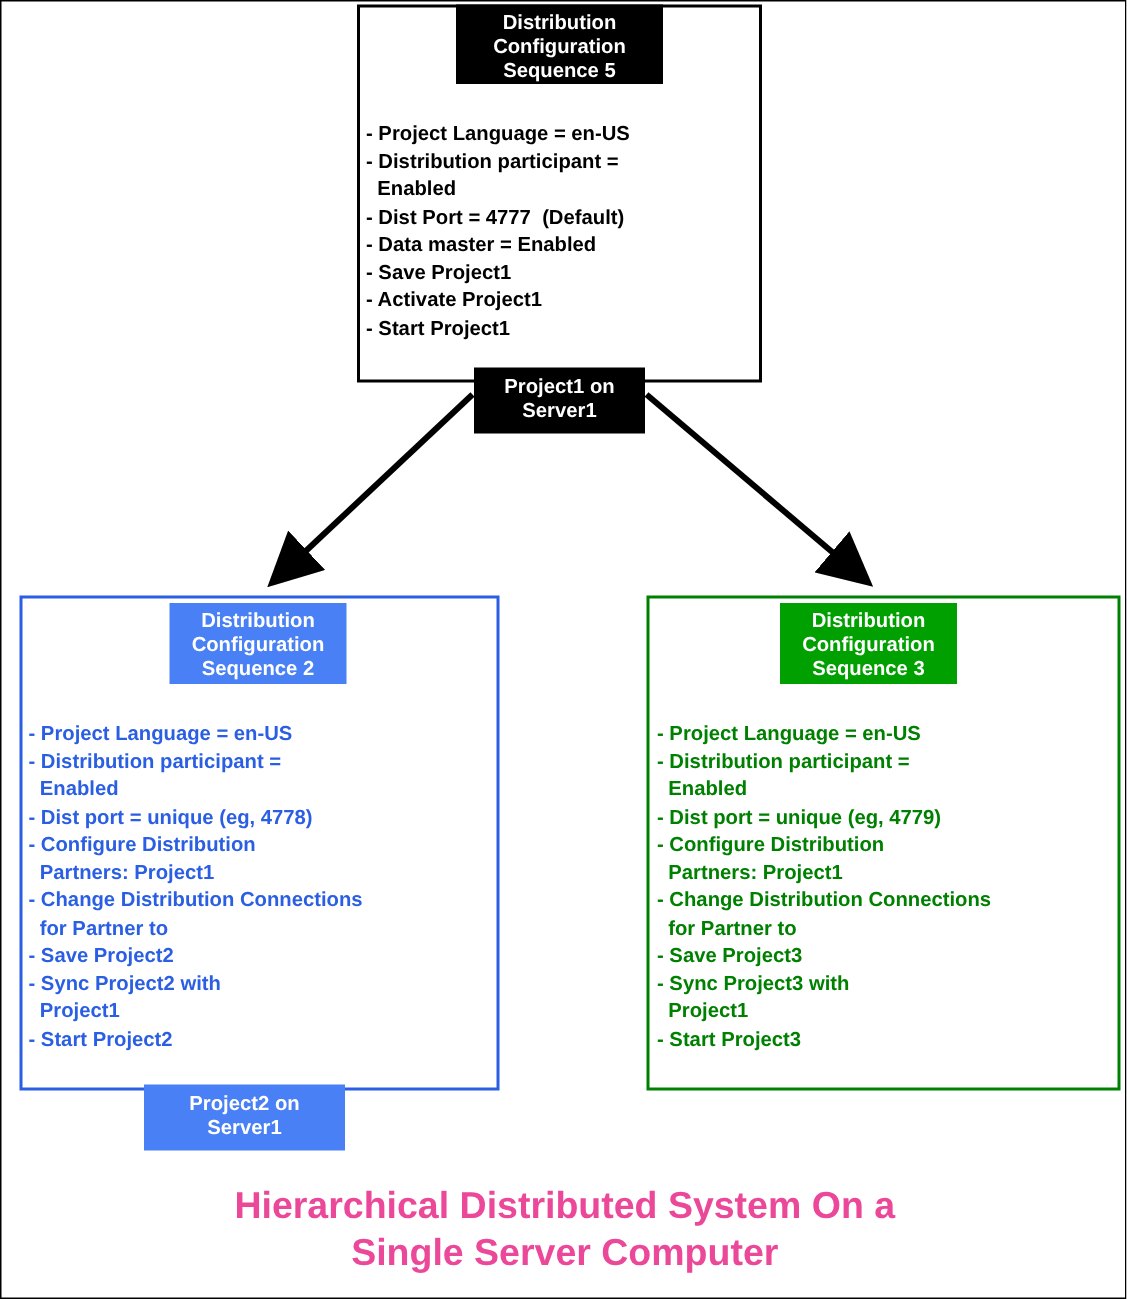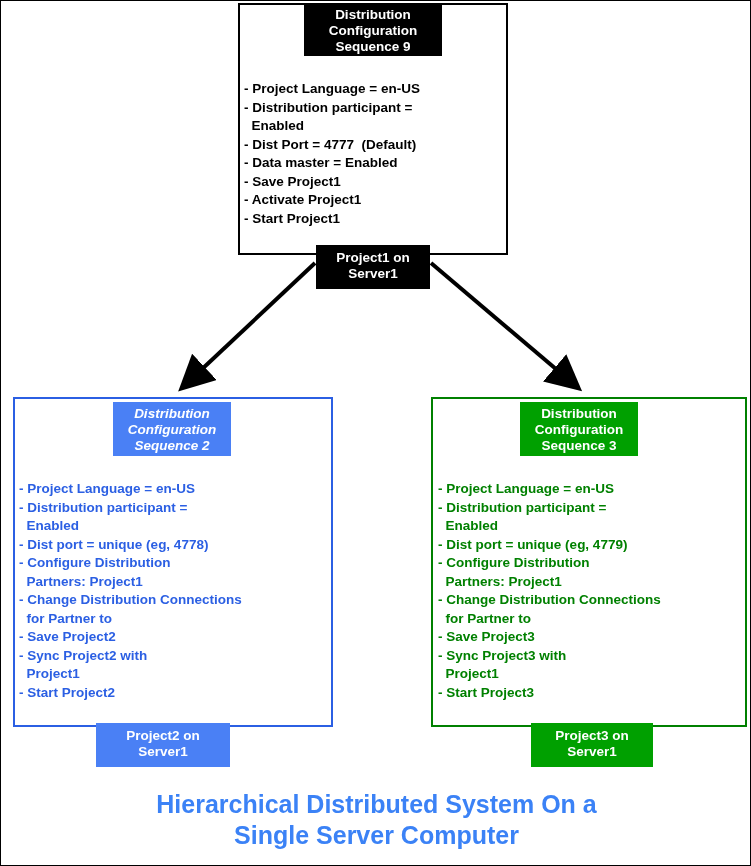--- a/index.html
+++ b/index.html
@@ -71,21 +71,20 @@
     width: 138px;
     height: 53px;
     background: #000000;
   }
   .hdr-left {
     left: 112px;
     top: 401px;
     width: 118px;
     height: 54px;
     background: #4a80f5;
-    font-style: italic;
   }
   .hdr-right {
     left: 519px;
     top: 401px;
     width: 118px;
     height: 54px;
     background: #00a000;
   }
 
   
@@ -145,21 +144,21 @@
     background: #00a000;
   }
 
   
   .caption {
     position: absolute;
     left: 0;
     top: 788px;
     width: 751px;
     text-align: center;
-    color: #3b82f6;
+    color: #ec4899;
     font-weight: bold;
     font-size: 25px;
     line-height: 31px;
     white-space: pre;
   }
 </style>
 </head>
 <body>
 
 <div id="canvas">
@@ -172,21 +171,21 @@
     </defs>
     <line x1="314" y1="262" x2="183" y2="385" stroke="#000000" stroke-width="4" marker-end="url(#ah)"></line>
     <line x1="430" y1="262" x2="575" y2="385" stroke="#000000" stroke-width="4" marker-end="url(#ah)"></line>
     <line x1="134" y1="621" x2="217" y2="621" stroke="#000000" stroke-width="3" marker-start="url(#ah)"></line>
     <line x1="555" y1="621" x2="634" y2="621" stroke="#000000" stroke-width="3" marker-start="url(#ah)"></line>
   </svg>
 
   <div class="node node-top"></div>
   <div class="hdr hdr-top">Distribution
 Configuration
-Sequence 9</div>
+Sequence 5</div>
   <div class="body-txt body-top">- Project Language = en-US
 - Distribution participant =
   Enabled
 - Dist Port = 4777  (Default)
 - Data master = Enabled
 - Save Project1
 - Activate Project1
 - Start Project1</div>
   <div class="tag tag-top">Project1 on
 Server1</div>
@@ -219,19 +218,17 @@
   Enabled
 - Dist port = unique (eg, 4779)
 - Configure Distribution
   Partners: Project1
 - Change Distribution Connections
   for Partner to
 - Save Project3
 - Sync Project3 with
   Project1
 - Start Project3</div>
-  <div class="tag tag-right">Project3 on
-Server1</div>
 
   <div class="caption">Hierarchical Distributed System On a
 Single Server Computer</div>
 
 </div>
 
 </body></html>

